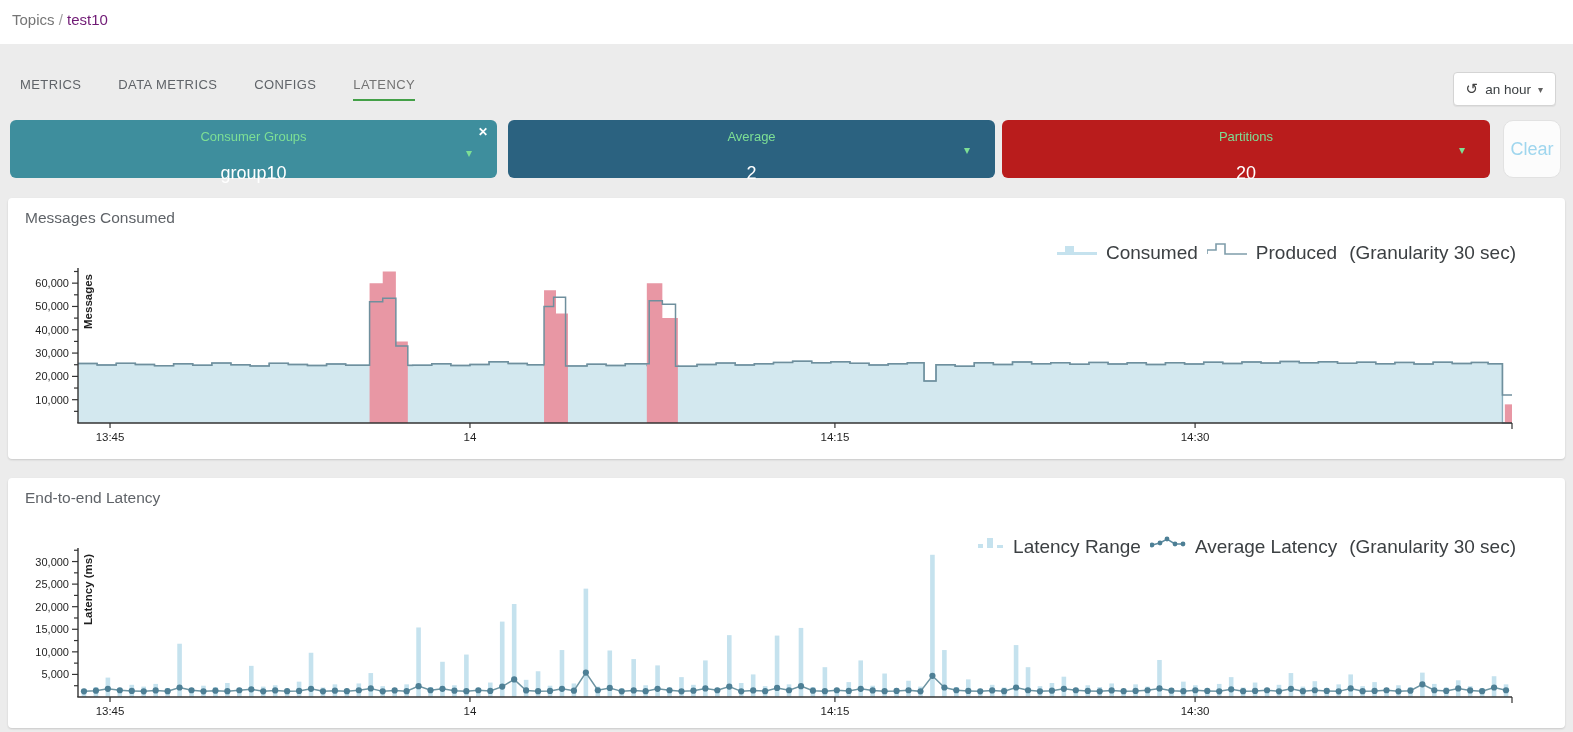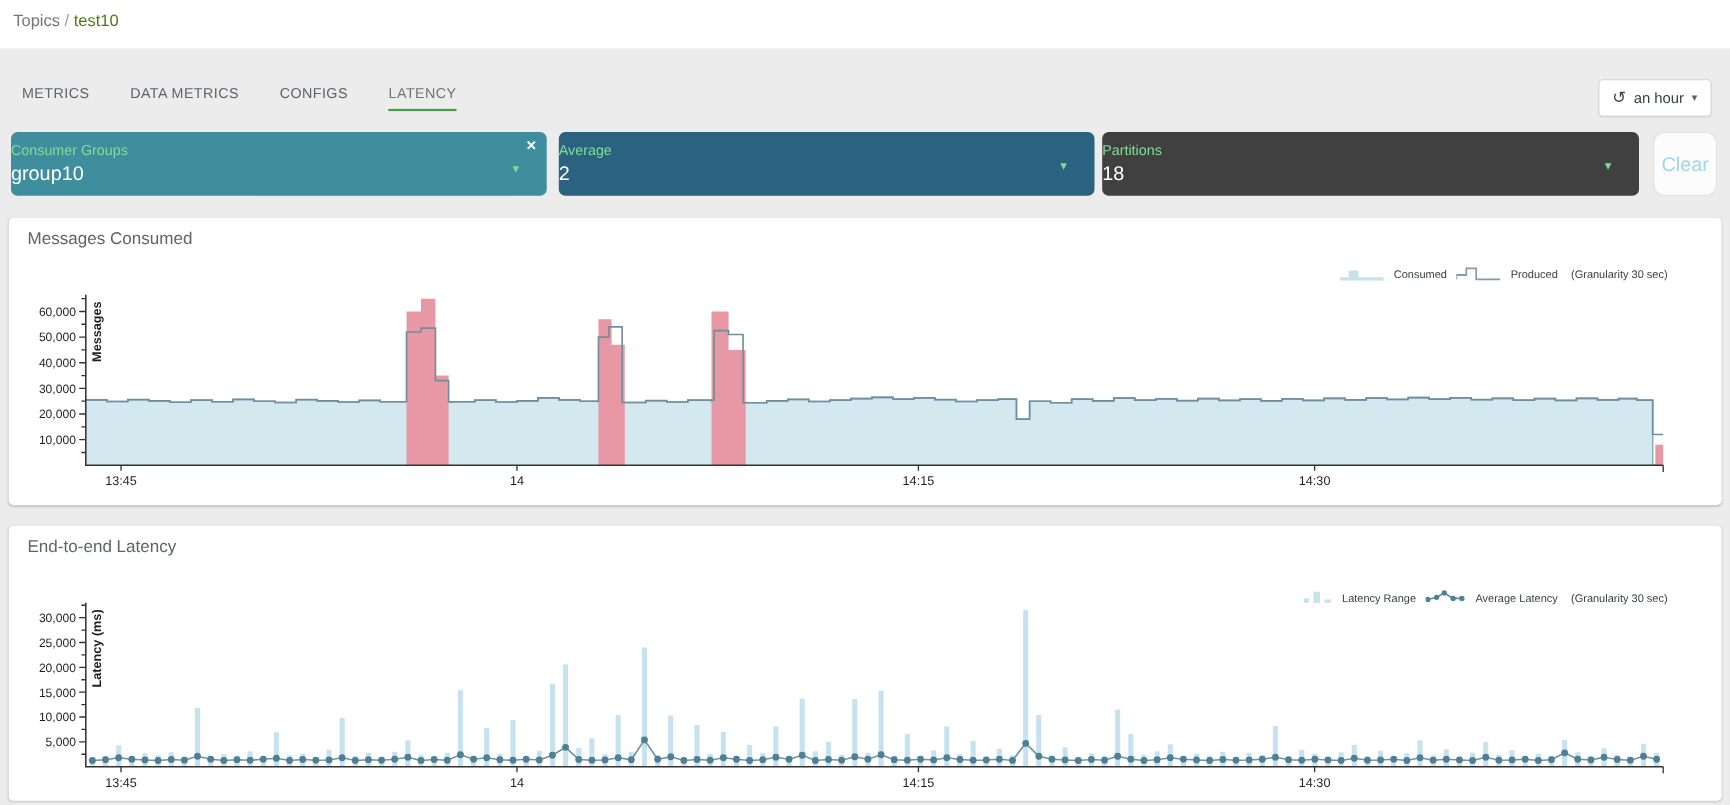--- a/index.html
+++ b/index.html
@@ -1,41 +1,41 @@
 <!DOCTYPE html>
 <html><head>
 <meta charset="utf-8">
 <style>
   html,body{margin:0;padding:0}
   body{width:1573px;height:732px;background:#ececec;font-family:"Liberation Sans",sans-serif;overflow:hidden;position:relative}
   .topbar{position:absolute;left:0;top:0;width:1573px;height:44px;background:#ffffff}
   .crumbs{position:absolute;left:12px;top:11px;font-size:15px;color:#9e9e9e}
   .crumb-section{color:#757575;cursor:pointer}
-  .crumb-current{color:#4d7c0f}
+  .crumb-current{color:#701a75}
   .tabs{position:absolute;left:20px;top:77px;display:flex;gap:37px}
   .tab{font-size:13px;letter-spacing:.4px;color:#5f6368;padding-bottom:7px;cursor:pointer;white-space:nowrap}
   .tab.active{color:#737373;border-bottom:2px solid #43a047}
   .timebtn{position:absolute;right:17px;top:72px;height:32px;display:flex;align-items:center;gap:7px;padding:0 12px;background:#fff;border:1px solid #d4d4d4;border-radius:4px;font-size:13.5px;color:#3c4043;box-shadow:0 1px 1px rgba(0,0,0,.06);cursor:pointer}
   .timebtn .hist{font-size:15px;color:#424242}
   .timebtn .tcaret{font-size:10px;color:#616161}
-  .fbox{position:absolute;top:120px;height:58px;border-radius:6px;color:#fff;cursor:pointer;box-sizing:border-box}
+  .fbox{position:absolute;top:120px;height:58px;border-radius:6px;color:#fff;text-align:center;cursor:pointer;box-sizing:border-box}
   #fb1{left:10px;width:487px;background:#3e8e9d}
   #fb2{left:508px;width:487px;background:#2b6280}
-  #fb3{left:1002px;width:488px;background:#404040}
+  #fb3{left:1002px;width:488px;background:#b91c1c}
   .flabel{padding-top:9px;font-size:13px;color:#7ddf95}
-  .fvalue{font-size:18px;margin-top:4px;color:#fff}
+  .fvalue{font-size:18px;margin-top:19px;color:#fff}
   .fcaret{position:absolute;right:25px;top:50%;transform:translateY(-42%);color:#7ddf95;font-size:12px}
   #fb1 .fcaret{top:56%}
   .fclose{position:absolute;right:9px;top:5px;color:#fff;font-size:12px;font-weight:bold;cursor:pointer}
   .clearbtn{position:absolute;left:1503px;top:120px;width:58px;height:58px;background:#fcfcfc;border:1px solid #e2e2e2;border-radius:10px;color:#9fd6ee;font-size:18px;display:flex;align-items:center;justify-content:center;cursor:pointer;box-sizing:border-box}
   .card{position:absolute;left:8px;width:1557px;background:#fff;border-radius:4px;box-shadow:0 1px 2px rgba(0,0,0,.15)}
   #card1{top:198px;height:261px}
   #card2{top:478px;height:250px}
   .ctitle{position:absolute;left:17px;top:11px;font-size:15.5px;font-weight:normal;color:#5f6368}
-  .legend{position:absolute;right:49px;display:flex;align-items:flex-end;gap:9px;font-size:10px;color:#3c4043}
+  .legend{position:absolute;right:49px;display:flex;align-items:flex-start;gap:9px;font-size:19px;color:#3c4043}
   #leg1{top:44px}
   #leg2{top:58px}
   .gran{margin-left:3px}
   svg.chart{position:absolute;left:0}
   #chart1{top:62px}
   #chart2{top:62px}
 </style>
 </head>
 <body>
 
@@ -68,21 +68,21 @@
 </div>
 
 <div class="fbox" id="fb2">
   <div class="flabel">Average</div>
   <div class="fvalue">2</div>
   <span class="fcaret">▾</span>
 </div>
 
 <div class="fbox" id="fb3">
   <div class="flabel">Partitions</div>
-  <div class="fvalue">18</div>
+  <div class="fvalue">20</div>
   <span class="fcaret">▾</span>
 </div>
 
 <div class="clearbtn">Clear</div>
 
 <div class="card" id="card1">
   <div class="ctitle">Messages Consumed</div>
   <div class="legend" id="leg1">
     <svg width="40" height="14">
         <path d="M0 13 V10 H8 V4 H17 V10 H40 V13 Z" fill="#c5e2ee"></path>

